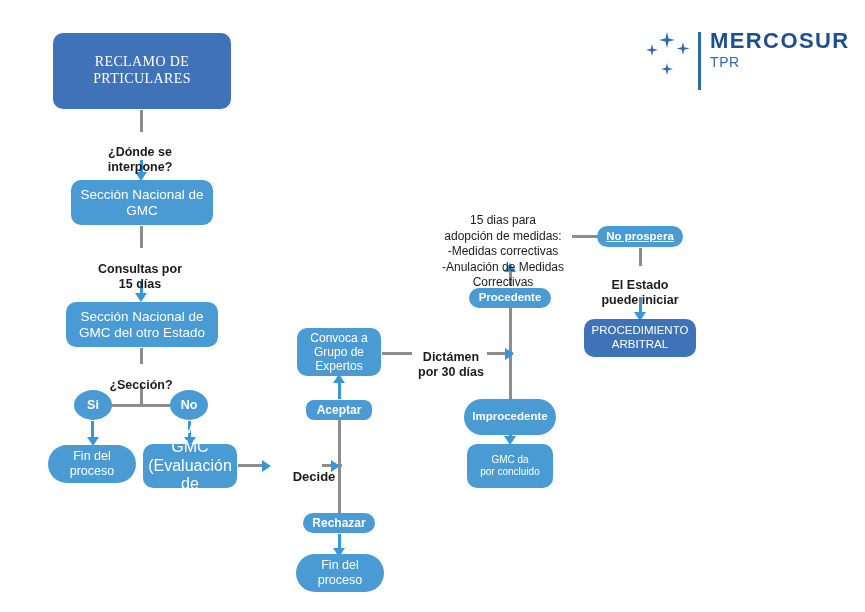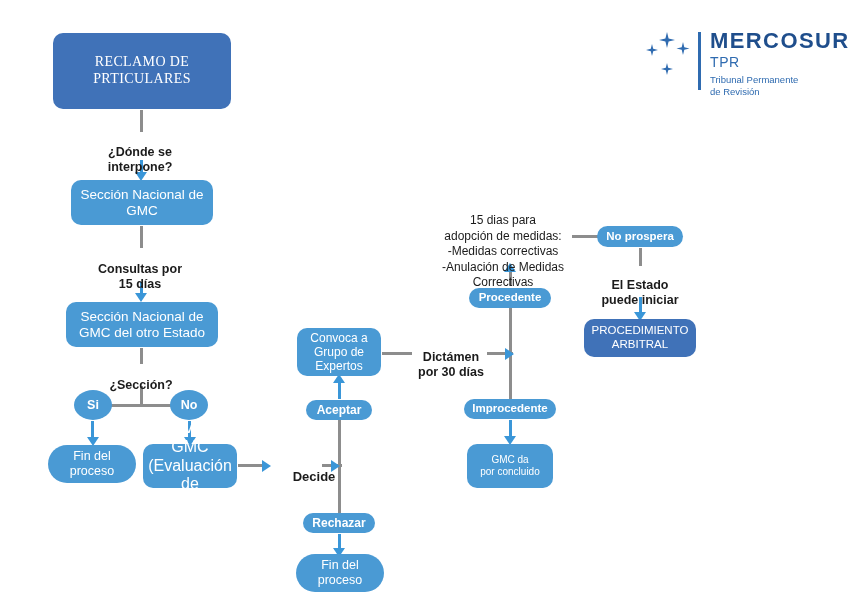--- a/index.html
+++ b/index.html
@@ -150,22 +150,20 @@
         <path d="M27 2 L28.6 8.4 L35 10 L28.6 11.6 L27 18 L25.4 11.6 L19 10 L25.4 8.4 Z" fill="#2f6bb0"></path>
         <path d="M12 14 L13.2 18.8 L18 20 L13.2 21.2 L12 26 L10.8 21.2 L6 20 L10.8 18.8 Z" fill="#2f6bb0"></path>
         <path d="M43 12 L44.3 17.2 L49.5 18.5 L44.3 19.8 L43 25 L41.7 19.8 L36.5 18.5 L41.7 17.2 Z" fill="#2f6bb0"></path>
         <path d="M27 33 L28.2 37.8 L33 39 L28.2 40.2 L27 45 L25.8 40.2 L21 39 L25.8 37.8 Z" fill="#2f6bb0"></path>
       </svg>
     </div>
     <div class="divider"></div>
     <div class="words">
       <div class="brand">MERCOSUR</div>
       <div class="sub">TPR</div>
-      <div class="tagline">Tribunal Permanente
-de Revisión</div>
     </div>
   </div>
 
   <div class="node dark round serif" style="left:53px; top:33px; width:178px; height:76px; font-size:14px;">RECLAMO DE
 PRTICULARES</div>
 
   <div class="conn v" style="left:140px; top:110px; height:22px;"></div>
   <div class="label bold" style="left:80px; top:133px; width:120px; font-size:12.5px;">¿Dónde se
 interpone?</div>
   <div class="conn v blue" style="left:140px; top:160px; height:14px;"></div>
@@ -213,21 +211,21 @@
 
   <div class="conn v" style="left:338px; top:418px; height:98px;"></div>
 
   <div class="conn v blue" style="left:338px; top:381px; height:18px;"></div>
   <div class="arrow up" style="left:333px; top:374px;"></div>
 
   <div class="node light round" style="left:297px; top:328px; width:84px; height:48px; font-size:12px;">Convoca a
 Grupo de
 Expertos</div>
 
-  <div class="node light pill bold" style="left:306px; top:400px; width:66px; height:20px; font-size:12px;">Aceptar</div>
+  <div class="node light pill bold" style="left:306px; top:400px; width:66px; height:20px; font-size:12px;border-radius:8px;">Aceptar</div>
 
   <div class="node light pill bold" style="left:303px; top:513px; width:72px; height:20px; font-size:12px;">Rechazar</div>
 
   <div class="conn v blue" style="left:338px; top:534px; height:16px;"></div>
   <div class="arrow down" style="left:333px; top:548px;"></div>
   <div class="node light pill" style="left:296px; top:554px; width:88px; height:38px; font-size:12.5px;">Fin del
 proceso</div>
 
   <div class="conn h" style="left:382px; top:352px; width:30px;"></div>
   <div class="label bold" style="left:411px; top:338px; width:80px; font-size:12.5px;">Dictámen
@@ -241,30 +239,30 @@
   <div class="arrow up" style="left:504px; top:263px;"></div>
 
   <div class="label" style="left:423px; top:201px; width:160px; font-size:12px; line-height:1.3;">15 dias para
 adopción de medidas:
 -Medidas correctivas
 -Anulación de Medidas
 Correctivas</div>
 
   <div class="node light pill bold" style="left:469px; top:288px; width:82px; height:20px; font-size:11.5px;">Procedente</div>
 
-  <div class="node light pill bold" style="left:464px; top:399px; width:92px; height:20px; font-size:11.5px;">Improcedente</div>
+  <div class="node light pill bold" style="left:464px; top:399px; width:92px; height:36px; font-size:11.5px;">Improcedente</div>
 
   <div class="conn v blue" style="left:509px; top:420px; height:18px;"></div>
   <div class="arrow down" style="left:504px; top:436px;"></div>
   <div class="node light round" style="left:467px; top:444px; width:86px; height:44px; font-size:10px;">GMC da
 por concluido</div>
 
   <div class="conn h" style="left:572px; top:235px; width:26px;"></div>
 
-  <div class="node light pill bold" style="left:597px; top:226px; width:86px; height:21px; font-size:11.5px;">No prospera</div>
+  <div class="node light pill bold" style="left:597px; top:226px; width:86px; height:21px; font-size:11.5px;text-decoration:underline;">No prospera</div>
 
   <div class="conn v" style="left:639px; top:248px; height:18px;"></div>
   <div class="label bold" style="left:584px; top:266px; width:112px; font-size:12.5px;">El Estado
 puede iniciar</div>
   <div class="conn v blue" style="left:639px; top:297px; height:17px;"></div>
   <div class="arrow down" style="left:634px; top:312px;"></div>
 
   <div class="node dark round" style="left:584px; top:319px; width:112px; height:38px; font-size:11.5px;">PROCEDIMIENTO
 ARBITRAL</div>
 

